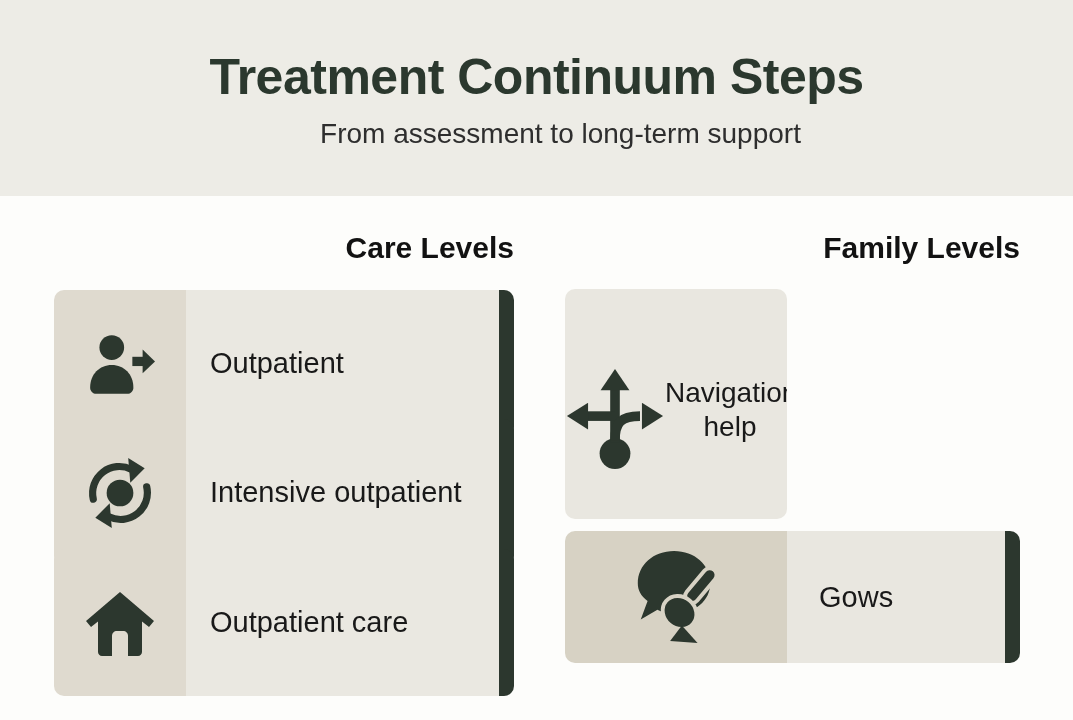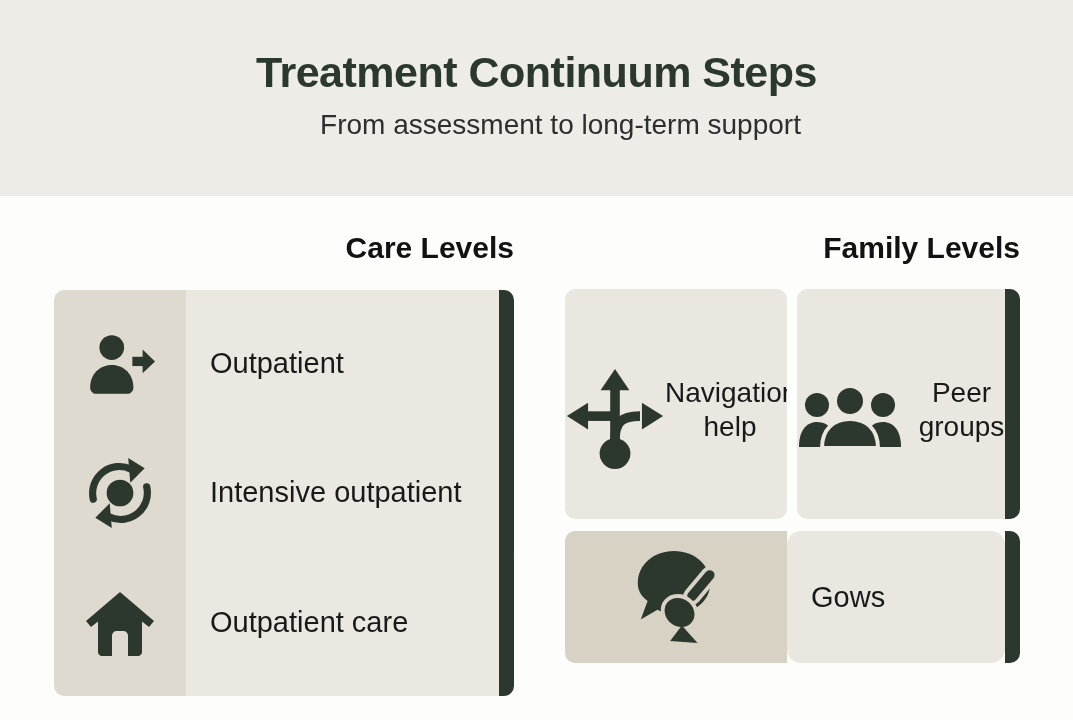--- a/index.html
+++ b/index.html
@@ -3,21 +3,21 @@
 <meta charset="utf-8">
 <style>
   html,body { margin:0; padding:0; background:#FDFDFB; }
   .canvas {
     position:relative; width:1073px; height:720px; overflow:hidden;
     background:#FDFDFB; font-family:"Liberation Sans", sans-serif;
   }
   
   .header { position:absolute; left:0; top:0; width:100%; height:196px;
             background:#EDECE6; text-align:center; }
-  .title { margin:0; padding-top:48px; font-size:43px; font-weight:700;
+  .title { margin:0; padding-top:48px; font-size:50px; font-weight:700;
            color:#2B382E; letter-spacing:-0.5px; }
   .subtitle { margin:0; margin-top:12px; font-size:28px; font-weight:400;
               color:#2E2E2E;padding-left:48px; }
 
   
   .col-heading { position:absolute; top:231px; font-size:30px; font-weight:700;
                  color:#121212; text-align:right; }
   #care-heading   { left:54px;  width:460px; }
   #family-heading { left:565px; width:455px; }
 
@@ -45,22 +45,22 @@
                 text-align:center; line-height:1.22; max-width:130px; }
   .card .side-bar { position:absolute; right:0; top:0; bottom:0; width:15px;
                     background:#2C372E; }
 
   
   .gows { position:absolute; left:565px; top:531px; width:455px; height:132px;
           display:flex; border-radius:10px; overflow:hidden; }
   .gows .icon-panel { flex:none; width:222px; background:#D7D2C4;
                       display:flex; align-items:center; justify-content:center; }
   .gows .text-panel { flex:1; background:#E9E7E0; display:flex;
-                      align-items:center; padding-left:24px;
-                      font-size:29px; color:#191919;border-radius:14px; }
+                      align-items:center; padding-left:32px;
+                      font-size:29px; color:#191919; }
 
   svg { display:block; }
 </style>
 </head>
 <body>
 
 <div class="canvas">
 
   <div class="header">
     <h1 class="title">Treatment Continuum Steps</h1>
@@ -126,38 +126,20 @@
             <path d="M24,35 L2,49 L24,63 Z"></path>
             <path d="M52,74 C52,56 58,49 78,49" fill="none" stroke="#2C372E" stroke-width="10"></path>
             <path d="M80,35 L102,49 L80,63 Z"></path>
           </g>
         </svg>
       </div>
       <div class="card-label">Navigation help</div>
     </div>
   </div>
 
-  <div class="card" id="card-peer">
-    <div class="card-inner">
-      <div class="icon-wrap">
-        <svg width="106" height="68" viewBox="0 0 104 68">
-          <g fill="#2C372E">
-            <circle cx="19" cy="20" r="12"></circle>
-            <circle cx="85" cy="20" r="12"></circle>
-            <path d="M1,62 C1,46 8,37 19,37 C27,37 32,41 35,47 L35,62 Z"></path>
-            <path d="M103,62 C103,46 96,37 85,37 C77,37 72,41 69,47 L69,62 Z"></path>
-            <circle cx="52" cy="16" r="15" stroke="#E9E7E0" stroke-width="4"></circle>
-            <path d="M24,63 C24,44 36,34 52,34 C68,34 80,44 80,63 Z" stroke="#E9E7E0" stroke-width="4"></path>
-          </g>
-        </svg>
-      </div>
-      <div class="card-label">Peer groups</div>
-    </div>
-    <div class="side-bar"></div>
-  </div>
 
   <div class="gows">
     <div class="icon-panel">
       <span>
         <svg width="102" height="96" viewBox="0 0 104 98">
           <path d="M50,2 C71,2 87,16 87,35 C87,53 71,66 50,66 C44,66 38,65 33,62 L16,72 L23,53 C16,48 13,42 13,35 C13,16 29,2 50,2 Z" fill="#2C372E"></path>
           <g transform="rotate(40 60 58)" stroke="#D7D2C4" stroke-width="4" fill="#2C372E">
             <rect x="53" y="10" width="14" height="42" rx="7"></rect>
             <ellipse cx="61" cy="66" rx="18" ry="16"></ellipse>
           </g>

